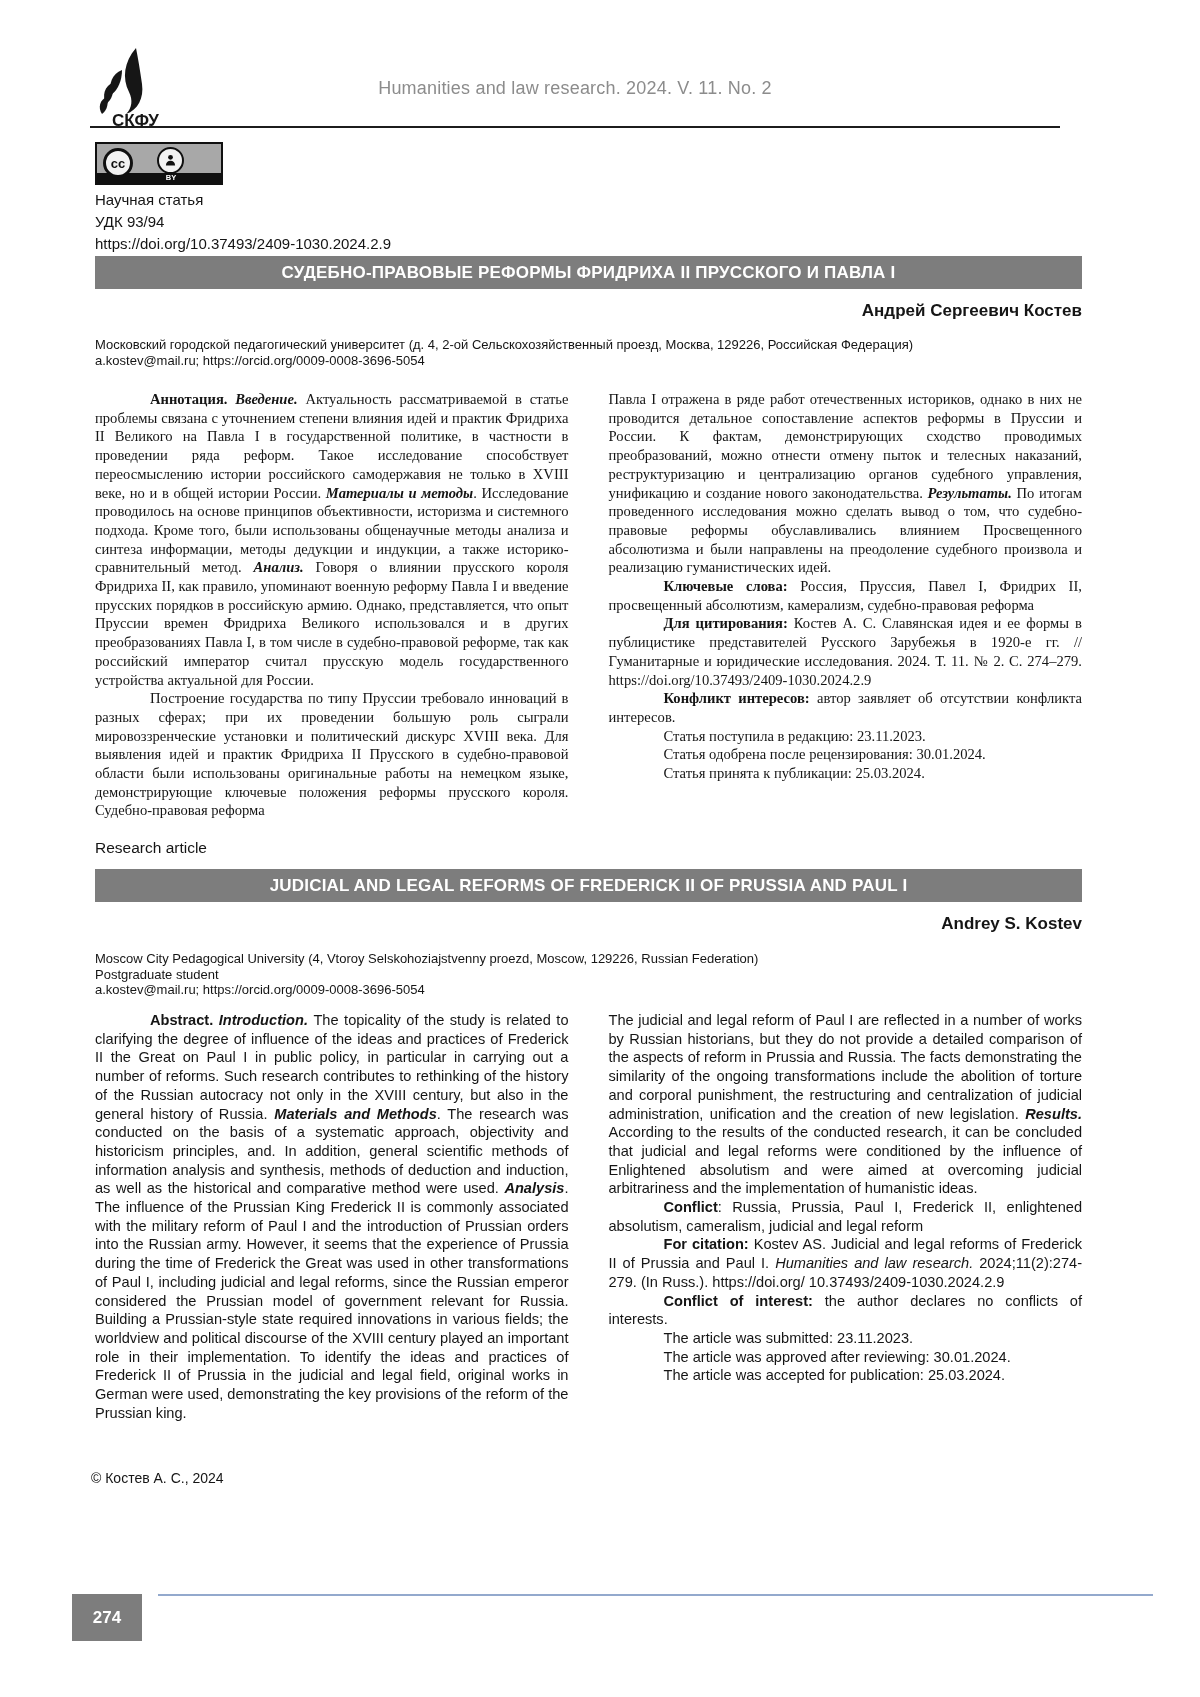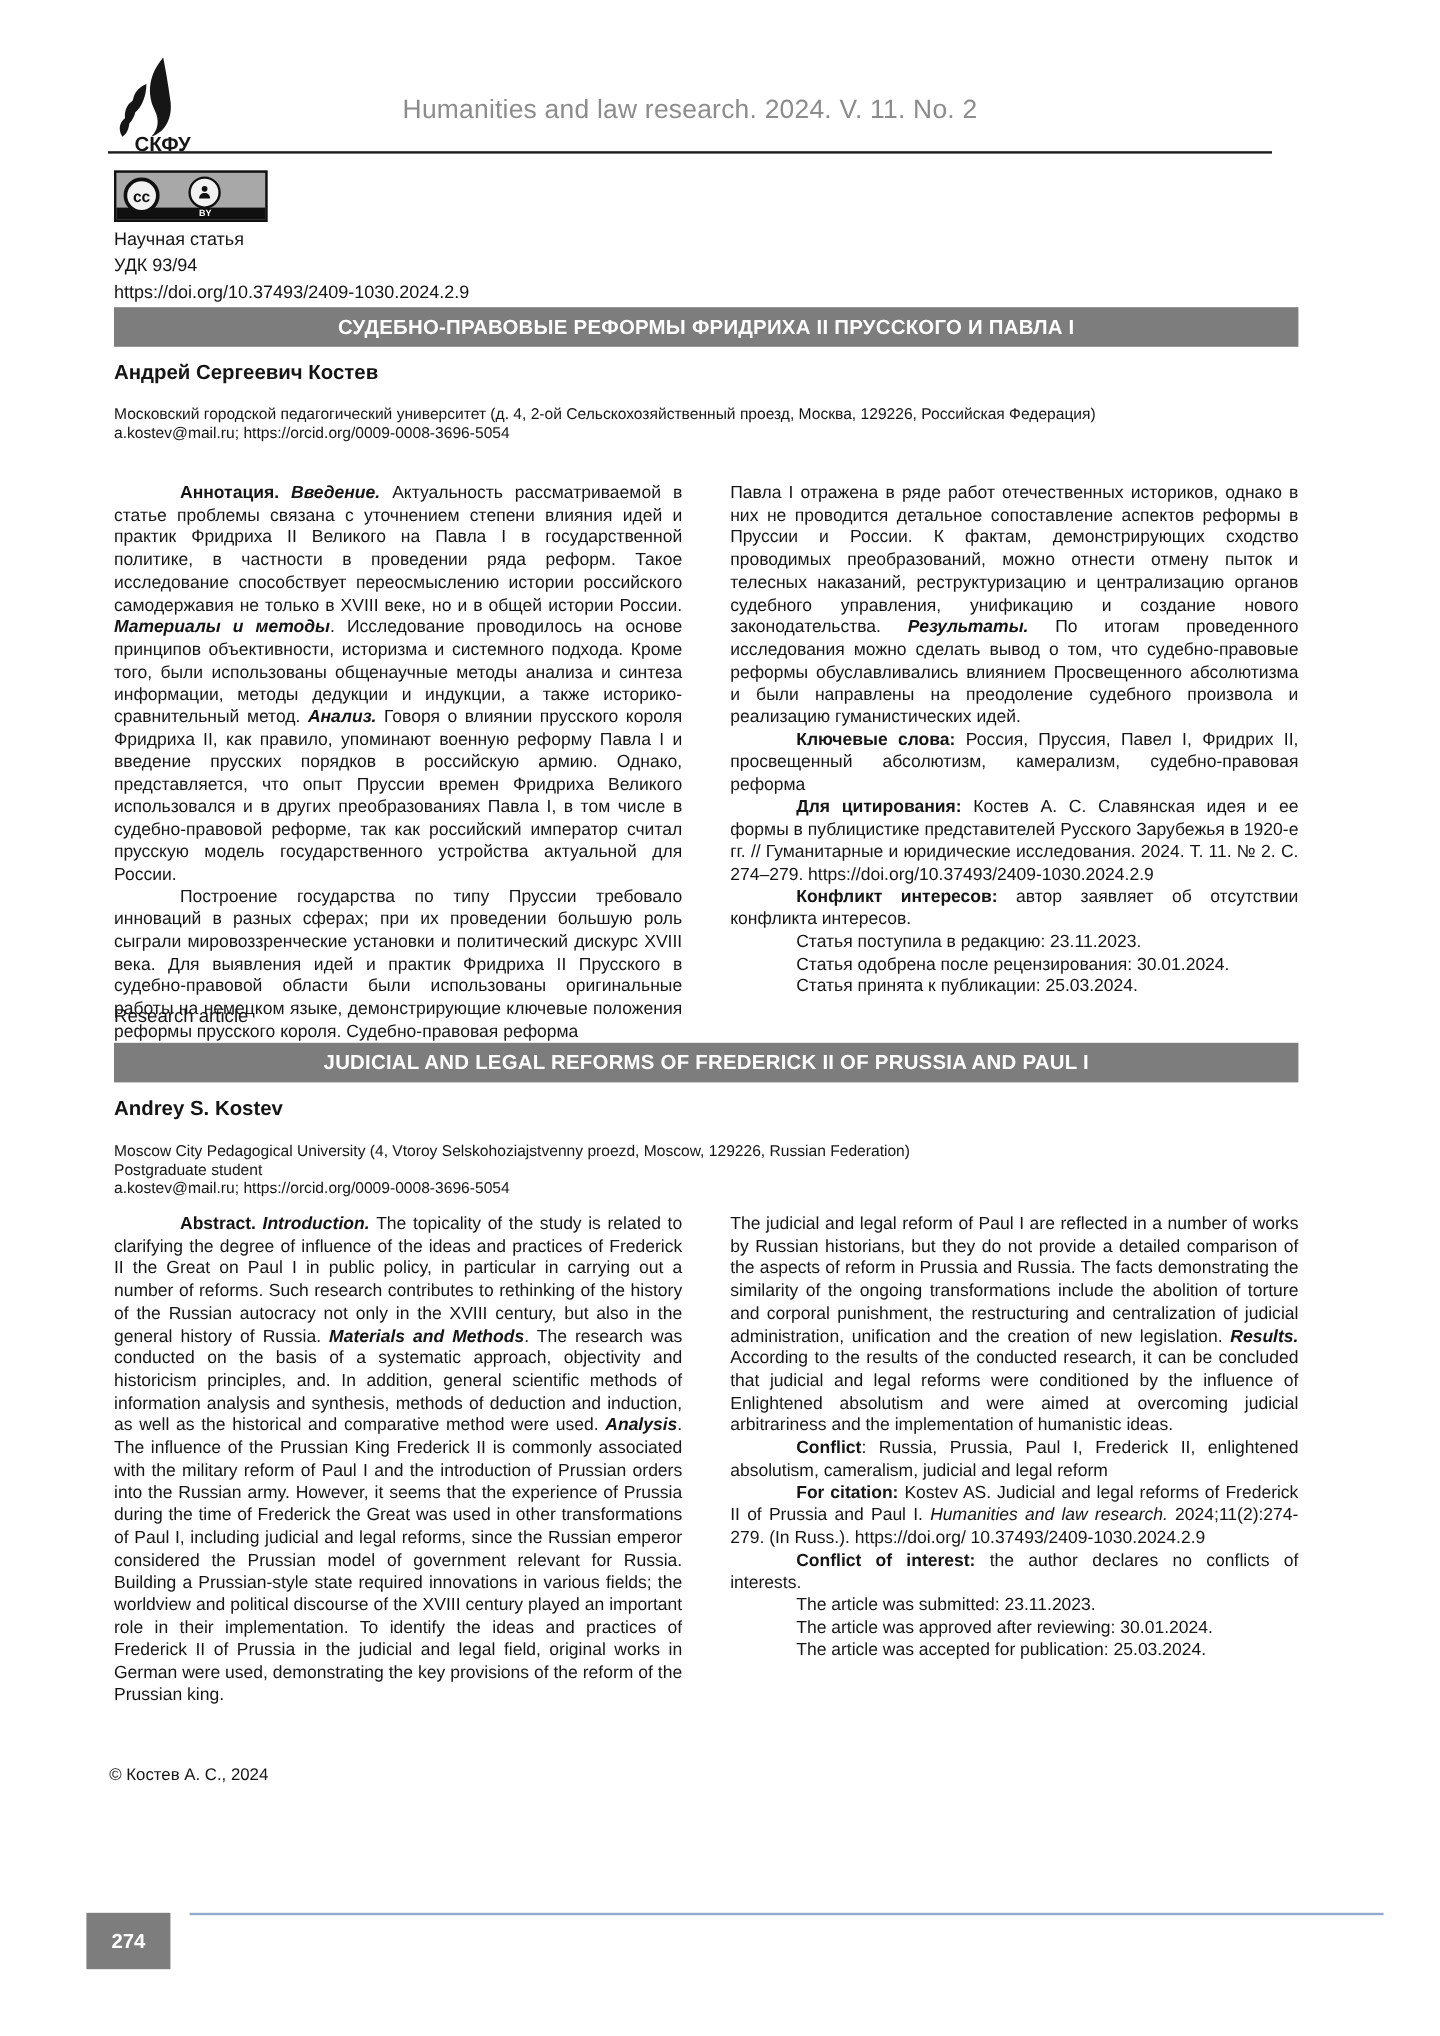--- a/index.html
+++ b/index.html
@@ -4,21 +4,21 @@
 <style>
   html,body{margin:0;padding:0;background:#ffffff;}
   .page{
     position:relative;width:1200px;height:1697px;background:#ffffff;
     font-family:"Liberation Sans","DejaVu Sans",sans-serif;color:#151515;
     overflow:hidden;
   }
   
   .logo{position:absolute;left:86px;top:48px;width:84px;height:80px;}
   .journal-title{position:absolute;left:90px;top:78px;width:970px;text-align:center;
-    font-size:22px;color:#8c8c8c;letter-spacing:.2px;}
+    font-size:18px;color:#8c8c8c;letter-spacing:.2px;}
   .header-rule{position:absolute;left:90px;top:126px;width:970px;border-top:2.5px solid #1c1c1c;}
   
   .cc-badge{position:absolute;left:95px;top:142px;width:128px;height:43px;
     background:#a8a8a8;border:2px solid #101010;box-sizing:border-box;}
   .cc-strip{position:absolute;left:0;right:0;bottom:0;height:10px;background:#101010;}
   .cc-circle{position:absolute;left:6px;top:4px;width:30px;height:30px;border:3px solid #101010;
     border-radius:50%;background:#f2f2f2;box-sizing:border-box;display:flex;align-items:center;
     justify-content:center;font-weight:bold;font-size:13px;color:#101010;}
   .by-circle{position:absolute;left:60px;top:3px;width:27px;height:27px;border:2.5px solid #101010;
     border-radius:50%;background:#f2f2f2;box-sizing:border-box;display:flex;align-items:center;justify-content:center;}
@@ -26,30 +26,30 @@
   .by-label{position:absolute;left:58px;bottom:0;width:32px;height:10px;line-height:10px;
     text-align:center;color:#ffffff;font-size:7.5px;font-weight:bold;}
   
   .meta{position:absolute;left:95px;top:189px;font-size:15px;line-height:22px;}
   
   .bar{position:absolute;left:95px;width:987px;height:33px;background:#7d7d7d;color:#ffffff;
     font-weight:bold;font-size:17px;display:flex;align-items:center;justify-content:center;
     text-align:center;letter-spacing:.2px;}
   .bar.ru{top:256px;}
   .bar.en{top:869px;}
-  .author{position:absolute;left:95px;width:987px;text-align:left;font-weight:bold;font-size:17px;}
+  .author{position:absolute;left:95px;width:987px;text-align:right;font-weight:bold;font-size:17px;}
   .author.ru{top:301px;}
   .author.en{top:914px;}
   .affil{position:absolute;left:95px;width:987px;font-size:13px;line-height:15.5px;}
   .affil.ru{top:337px;}
   .affil.en{top:951px;}
   
   .abstract{position:absolute;left:95px;width:987px;display:grid;grid-template-columns:1fr 1fr;
     column-gap:40px;font-size:14.6px;line-height:18.7px;text-align:justify;}
-  .abstract.ru{top:402px;}
+  .abstract.ru{top:390px;font-family:Liberation Serif, serif;}
   .abstract.en{top:1011px;}
   .para{margin:0;}
   .para.indent{text-indent:55px;}
   .b{font-weight:bold;}
   .i{font-style:italic;}
   .research-label{position:absolute;left:95px;top:839px;font-size:15.5px;}
   .copyright{position:absolute;left:91px;top:1470px;font-size:14px;}
   
   .page-box{position:absolute;left:72px;top:1594px;width:70px;height:47px;background:#7d7d7d;
     color:#ffffff;font-weight:bold;font-size:17px;display:flex;align-items:center;justify-content:center;}

